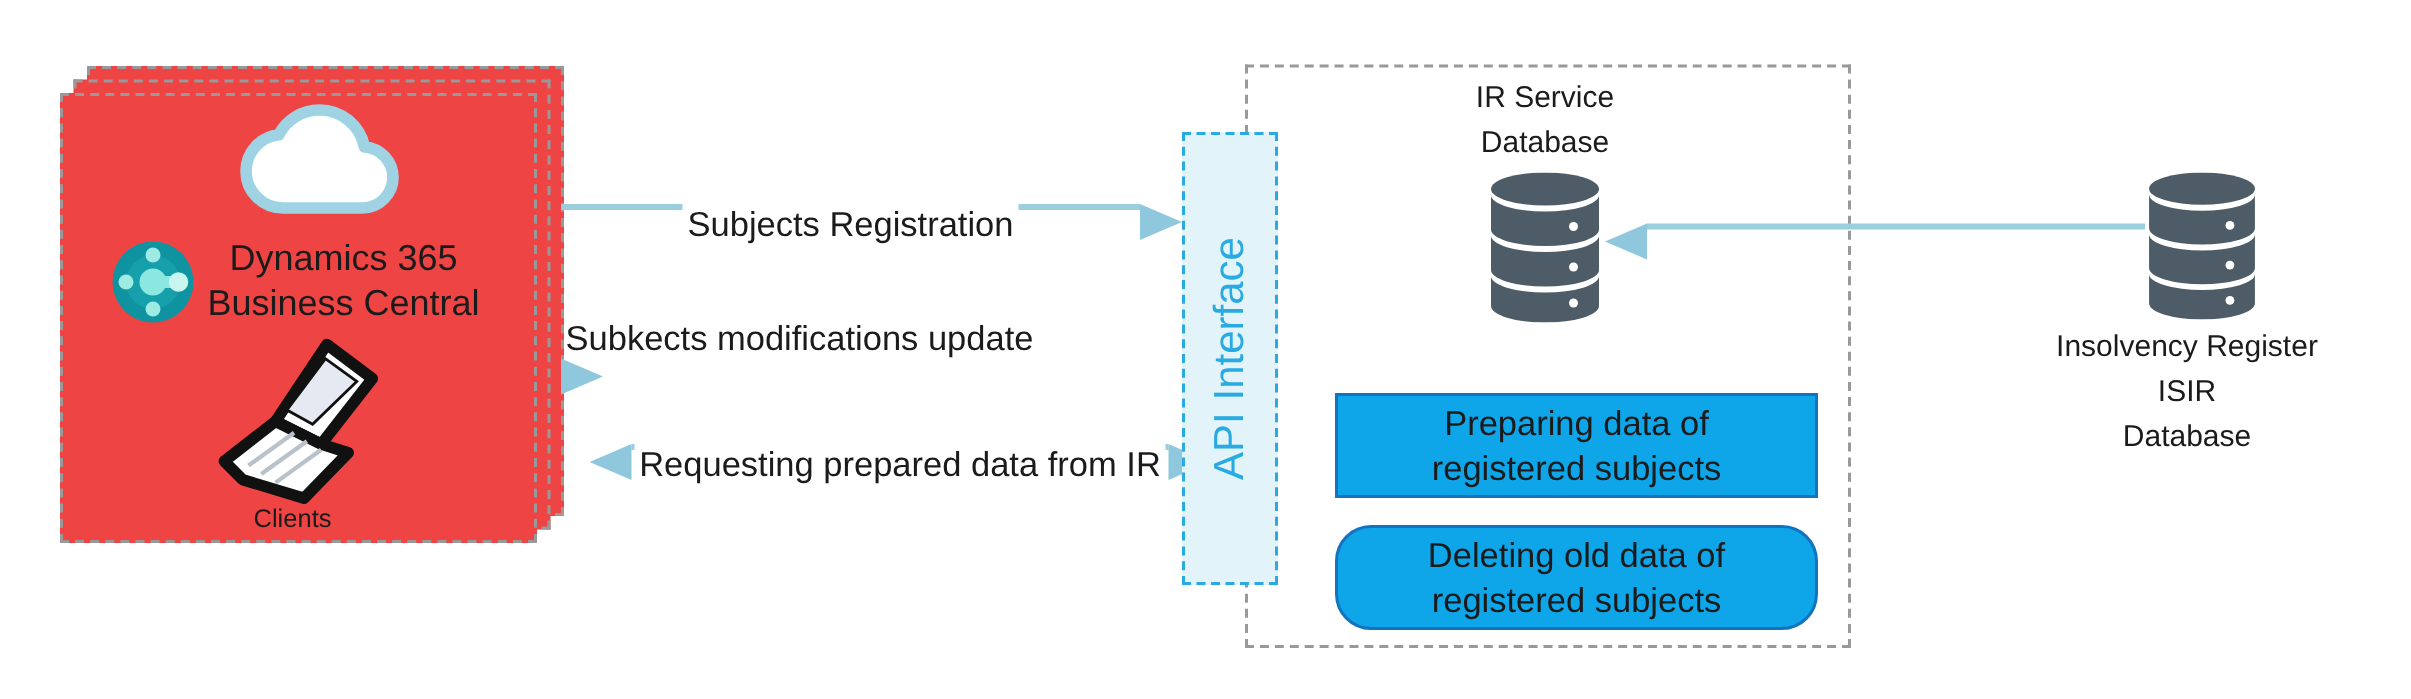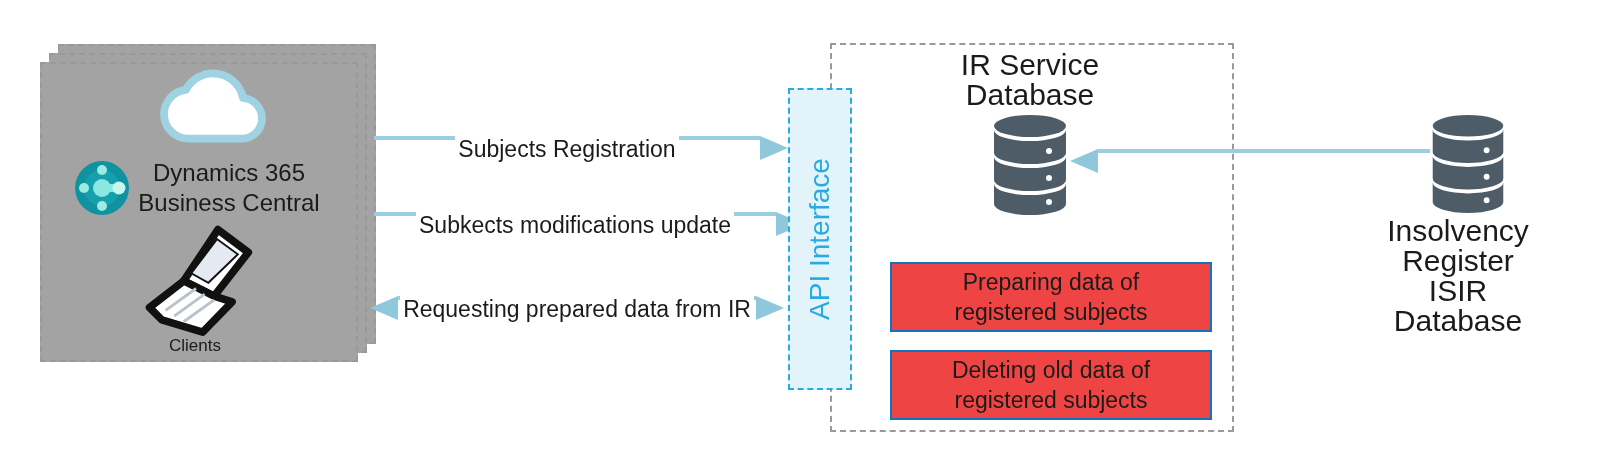--- a/index.html
+++ b/index.html
@@ -3,21 +3,21 @@
 <meta charset="utf-8">
 <style>
   html,body{margin:0;padding:0;}
   body{
     width:1607px;height:466px;position:relative;background:#ffffff;
     font-family:"Liberation Sans",sans-serif;color:#1b1b1b;overflow:hidden;
   }
   .abs{position:absolute;}
   
   .dashed-box{
-    position:absolute;background:#a3a3a3;border:2px dashed #999999;box-sizing:border-box;
+    position:absolute;background:#ef4444;border:2px dashed #999999;box-sizing:border-box;
   }
   
   .container-box{
     position:absolute;background:transparent;border:2px dashed #999999;box-sizing:border-box;z-index:0;
   }
   
   .arrow{position:absolute;display:flex;align-items:flex-start;height:28px;z-index:1;}
   .aline{flex:1 1 auto;height:4px;background:#9bcfe0;}
   .ah{width:0;height:0;border-top:12px solid transparent;border-bottom:12px solid transparent;flex:0 0 auto;}
   .ah-right{border-left:28px solid #8fc8dc;}
@@ -26,26 +26,26 @@
   
   .api-box{
     position:absolute;left:788px;top:88px;width:64px;height:302px;box-sizing:border-box;
     background:#e2f3fa;border:2px dashed #29abe2;display:flex;align-items:center;justify-content:center;z-index:2;
   }
   .api-label{
     transform:rotate(-90deg);white-space:nowrap;color:#29abe2;font-size:28px;
   }
   
   .title-2line{line-height:30px;font-size:24px;text-align:center;}
-  .db-title{line-height:30px;font-size:30px;text-align:center;}
+  .db-title{line-height:30px;font-size:20px;text-align:center;}
   .caption{font-size:17px;text-align:center;}
   
   .pbox{
     position:absolute;left:890px;width:322px;height:70px;box-sizing:border-box;
-    border:2px solid #1273be;background:#ef4444;display:flex;flex-direction:column;
+    border:2px solid #1273be;background:#0ea5e9;display:flex;flex-direction:column;
     justify-content:center;text-align:center;font-size:23px;line-height:30px;z-index:1;
   }
 </style>
 </head>
 <body>
 
 <div class="dashed-box" style="left:58px;top:44px;width:318px;height:300px;"></div>
 <div class="dashed-box" style="left:49px;top:53px;width:318px;height:300px;"></div>
 <div class="dashed-box" style="left:40px;top:62px;width:318px;height:300px;">
 
@@ -89,28 +89,28 @@
   <div class="abs caption" style="left:60px;top:272px;width:186px;">Clients</div>
 </div>
 
 <div class="arrow" style="left:374px;top:136px;width:414px;">
   <span class="aline"></span>
   <span class="alabel">Subjects Registration</span>
   <span class="aline"></span>
   <span class="ah ah-right"></span>
 </div>
 
-<div class="arrow" style="left:374px;top:212px;width:430px;">
+<div class="arrow" style="left:374px;top:212px;width:430px;flex-direction:column;">
   <span class="aline"></span>
   <span class="alabel">Subkects modifications update</span>
   <span class="aline"></span>
   <span class="ah ah-right"></span>
 </div>
 
-<div class="arrow" style="left:370px;top:296px;width:414px;">
+<div class="arrow" style="left:393px;top:296px;width:414px;">
   <span class="ah ah-left"></span>
   <span class="aline"></span>
   <span class="alabel">Requesting prepared data from IR</span>
   <span class="aline"></span>
   <span class="ah ah-right"></span>
 </div>
 
 <div class="api-box">
   <span class="api-label">API Interface</span>
 </div>
@@ -131,21 +131,21 @@
     <circle cx="57" cy="36" r="3" fill="#ffffff"></circle>
     <circle cx="57" cy="63" r="3" fill="#ffffff"></circle>
     <circle cx="57" cy="87" r="3" fill="#ffffff"></circle>
   </svg>
 </span>
 
 <div class="pbox" style="top:262px;">
   <div>Preparing data of</div>
   <div>registered subjects</div>
 </div>
-<div class="pbox" style="top:350px;">
+<div class="pbox" style="top:350px;border-radius:24px;">
   <div>Deleting old data of</div>
   <div>registered subjects</div>
 </div>
 
 <div class="arrow" style="left:1070px;top:149px;width:360px;z-index:1;">
   <span class="ah ah-left"></span>
   <span class="aline"></span>
   <span class="aline"></span>
 </div>
 

